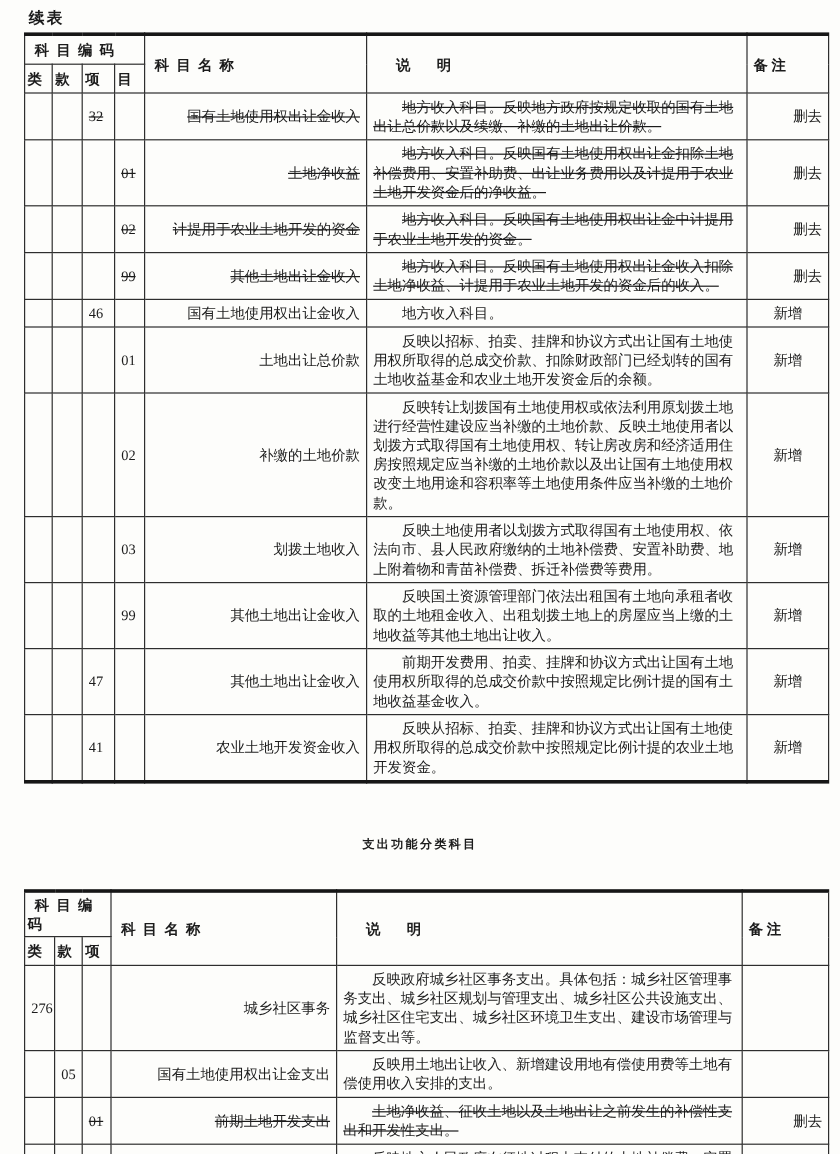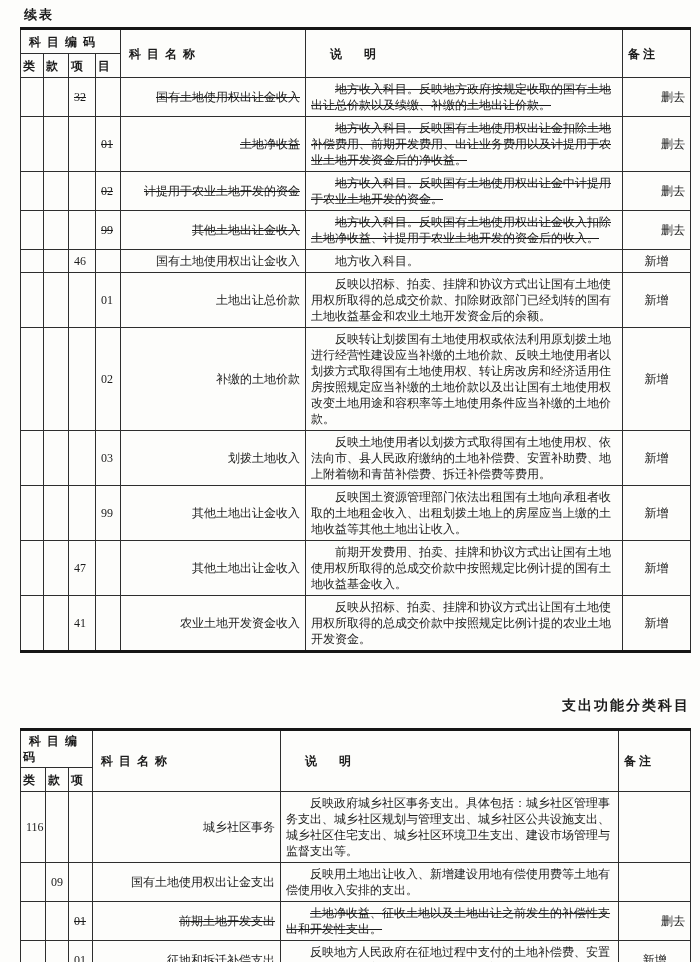--- a/index.html
+++ b/index.html
@@ -61,25 +61,25 @@
     padding: 3px 1px;
   }
   td.col-name { text-align: right; padding-left: 7px; }
   td.col-desc { text-align: left; text-indent: 2em; padding-left: 6px; padding-right: 6px; font-family: Liberation Serif, serif; }
   td.col-note { text-align: center; }
 
   tr.struck td { text-decoration: line-through; text-decoration-thickness: 1px; }
   tr.struck td.col-note { text-decoration: none; text-align: right; }
 
   .section-title {
-    text-align: right;
-    font-size: 14px;
+    text-align: center;
+    font-size: 10px;
     font-weight: bold;
     letter-spacing: 2px;
-    margin: 44px 0 13px 0;
+    margin: 44px 0 30px 0;
   }
 </style>
 </head>
 <body>
 
 <div class="page">
 
   <div class="continued-label">续表</div>
 
   <table class="doc-table">
@@ -115,21 +115,21 @@
           <td class="col-name">国有土地使用权出让金收入</td>
           <td class="col-desc">地方收入科目。反映地方政府按规定收取的国有土地出让总价款以及续缴、补缴的土地出让价款。</td>
           <td class="col-note">删去</td>
         </tr>
         <tr class="struck">
           <td class="col-lei"></td>
           <td class="col-kuan"></td>
           <td class="col-xiang"></td>
           <td class="col-mu">01</td>
           <td class="col-name">土地净收益</td>
-          <td class="col-desc">地方收入科目。反映国有土地使用权出让金扣除土地补偿费用、前期开发费用、出让业务费用以及计提用于农业土地开发资金后的净收益。</td>
+          <td class="col-desc">地方收入科目。反映国有土地使用权出让金扣除土地补偿费用、安置补助费、出让业务费用以及计提用于农业土地开发资金后的净收益。</td>
           <td class="col-note">删去</td>
         </tr>
         <tr class="struck">
           <td class="col-lei"></td>
           <td class="col-kuan"></td>
           <td class="col-xiang"></td>
           <td class="col-mu">02</td>
           <td class="col-name">计提用于农业土地开发的资金</td>
           <td class="col-desc">地方收入科目。反映国有土地使用权出让金中计提用于农业土地开发的资金。</td>
           <td class="col-note">删去</td>
@@ -228,30 +228,30 @@
         <th rowspan="2" class="hdr-note">备注</th>
       </tr>
       <tr>
         <th>类</th>
         <th>款</th>
         <th>项</th>
       </tr>
     </thead>
     <tbody id="expenditure-body">
         <tr>
-          <td class="col-lei">116</td>
+          <td class="col-lei">276</td>
           <td class="col-kuan"></td>
           <td class="col-xiang"></td>
           <td class="col-name">城乡社区事务</td>
           <td class="col-desc">反映政府城乡社区事务支出。具体包括：城乡社区管理事务支出、城乡社区规划与管理支出、城乡社区公共设施支出、城乡社区住宅支出、城乡社区环境卫生支出、建设市场管理与监督支出等。</td>
           <td class="col-note"></td>
         </tr>
         <tr>
           <td class="col-lei"></td>
-          <td class="col-kuan">09</td>
+          <td class="col-kuan">05</td>
           <td class="col-xiang"></td>
           <td class="col-name">国有土地使用权出让金支出</td>
           <td class="col-desc">反映用土地出让收入、新增建设用地有偿使用费等土地有偿使用收入安排的支出。</td>
           <td class="col-note"></td>
         </tr>
         <tr class="struck">
           <td class="col-lei"></td>
           <td class="col-kuan"></td>
           <td class="col-xiang">01</td>
           <td class="col-name">前期土地开发支出</td>

